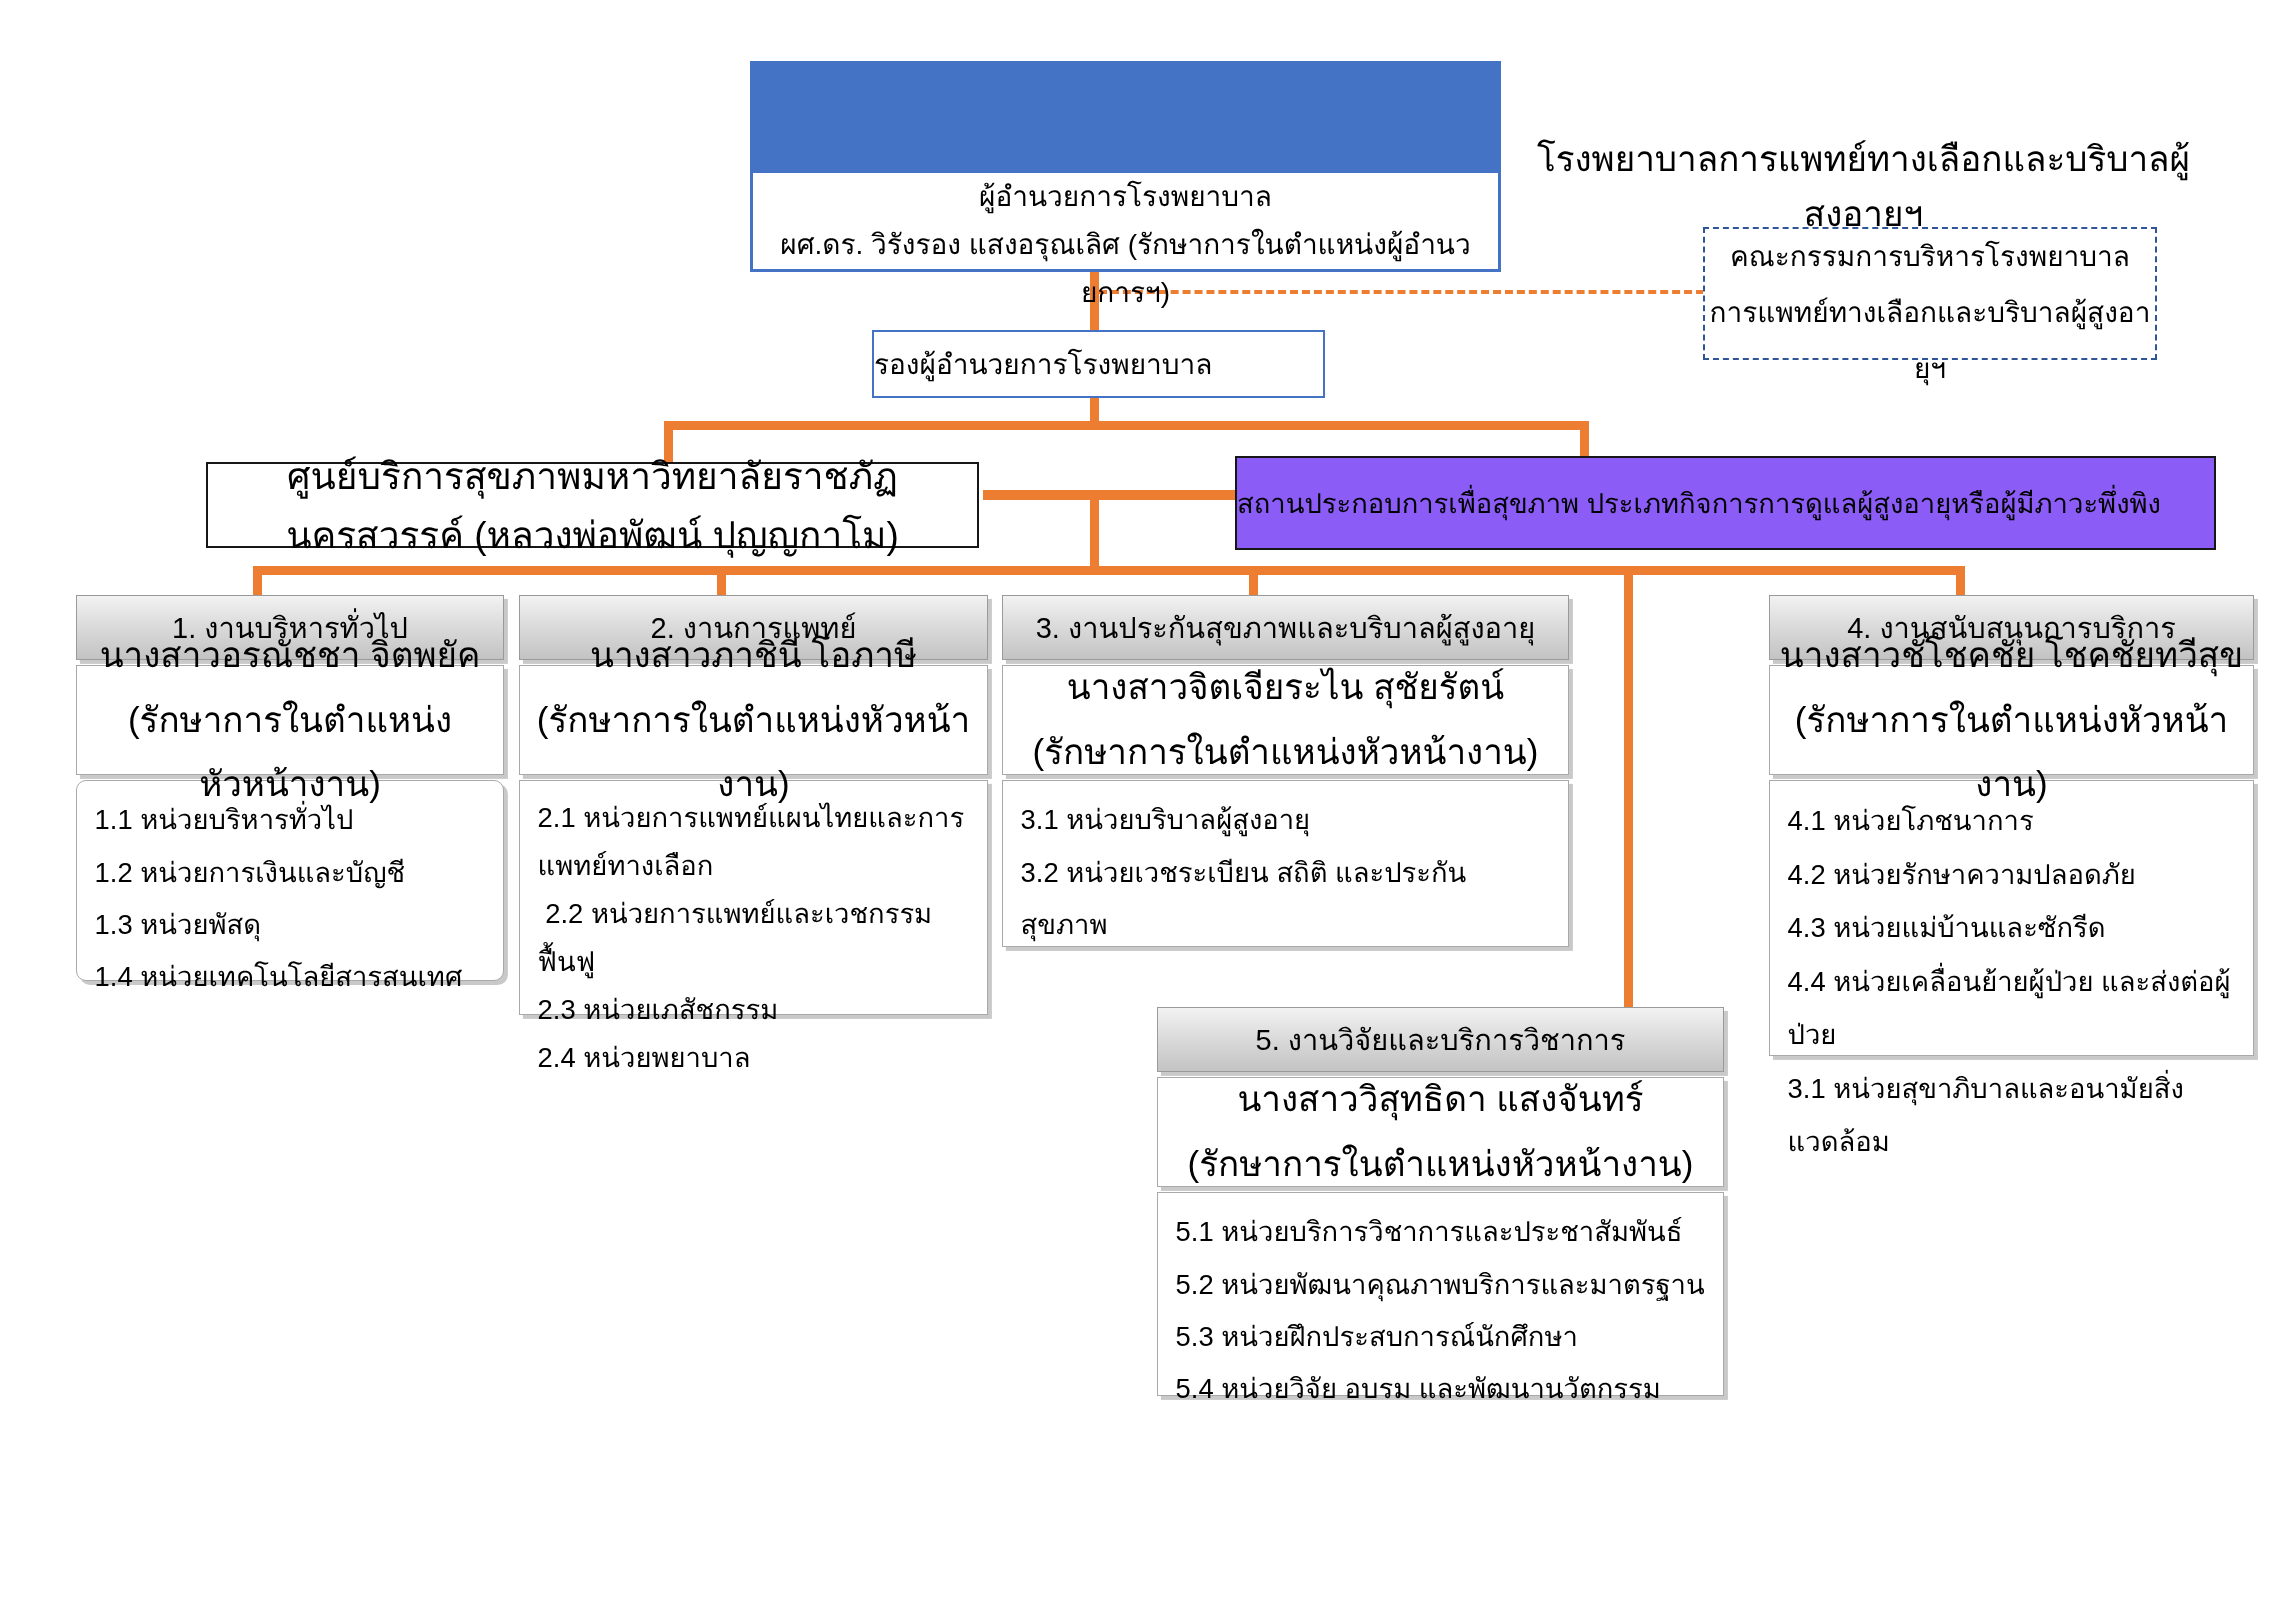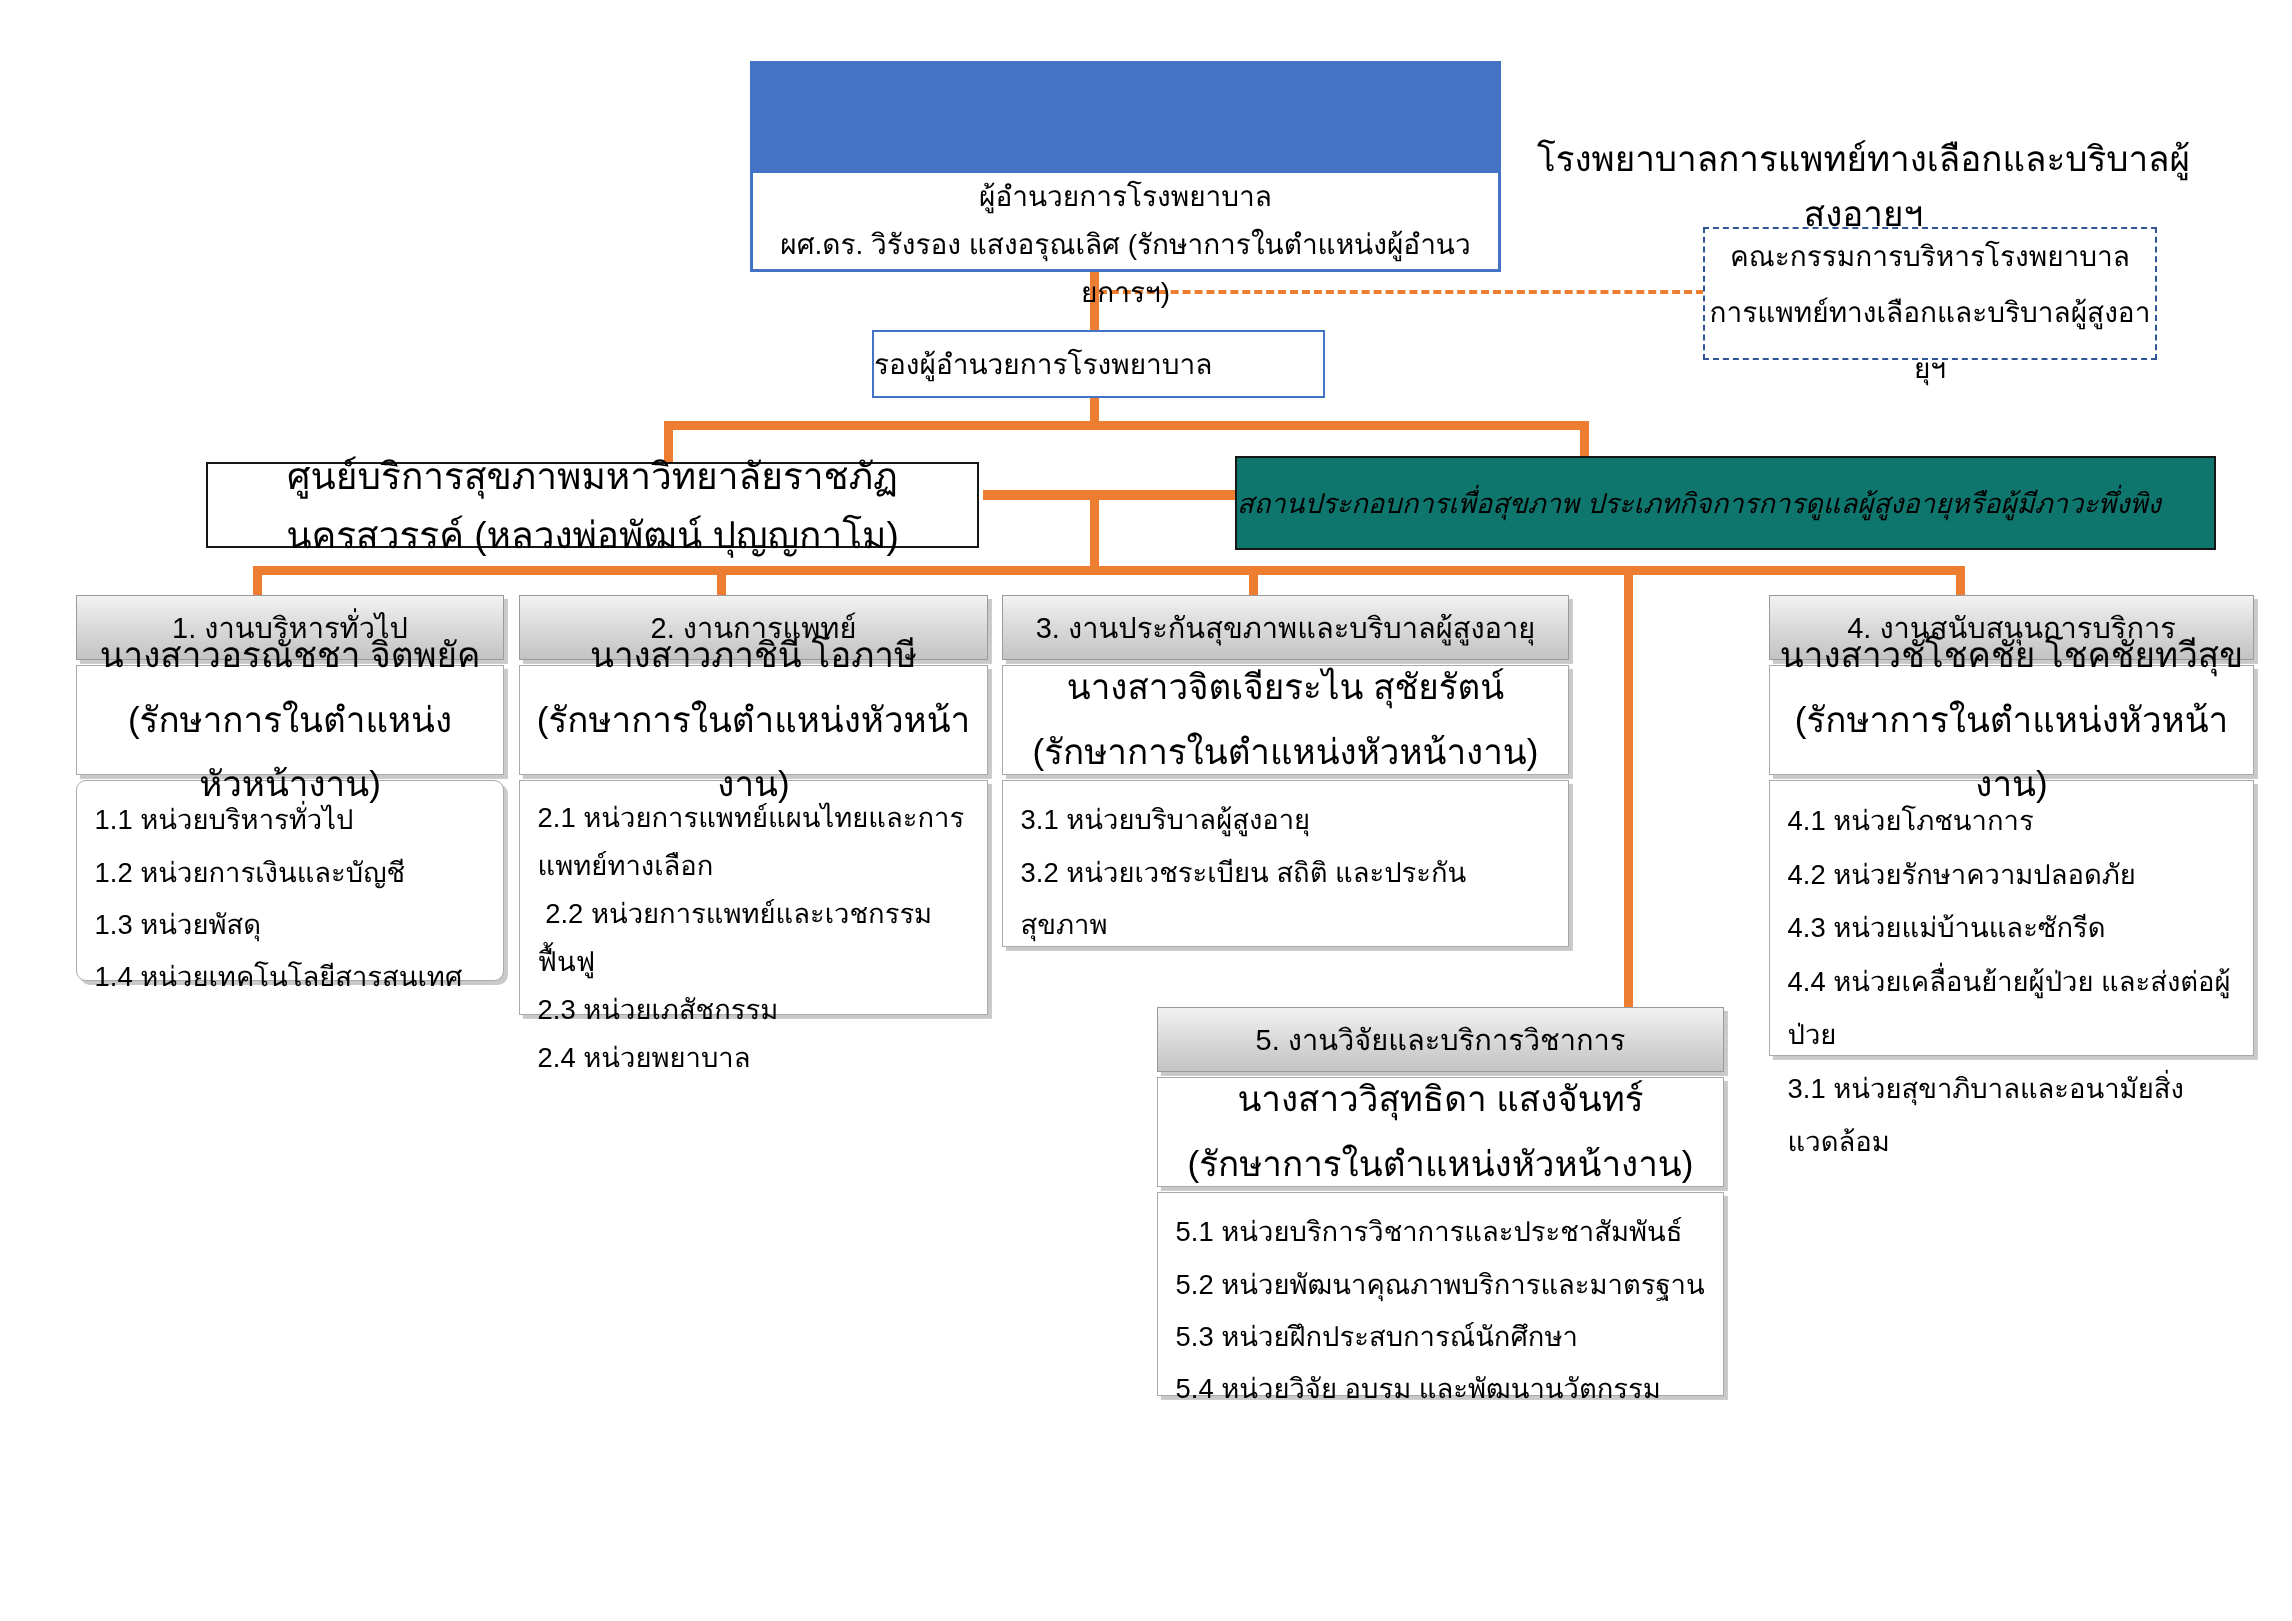--- a/index.html
+++ b/index.html
@@ -23,22 +23,22 @@
   #committee-box{left:1703px;top:227px;width:454px;height:133px;background:#fff;
     border:2.9px dashed #2F5597;font-size:28px;line-height:2.0;}
 
   
   #deputy-box{left:872px;top:330px;width:453px;height:68px;background:#fff;
     border:2.9px solid #4472C4;font-size:28px;}
 
   
   #affil-left{left:206px;top:462px;width:773px;height:86px;background:#fff;
     border:2px solid #161616;font-size:37px;}
-  #affil-right{left:1235px;top:456px;width:981px;height:94px;background:#0f766e;
-    border:2px solid #161616;font-size:27.4px;font-style:italic;}
+  #affil-right{left:1235px;top:456px;width:981px;height:94px;background:#8b5cf6;
+    border:2px solid #161616;font-size:27.4px;}
 
   
   .conn{position:absolute;background:#ED7D31;}
   #c-dir-v   {left:1090px;top:272px;width:8.8px;height:60px;}
   #c-dash    {left:1099px;top:290px;width:605px;height:0;background:none;border-top:4.9px dashed #ED7D31;}
   #c-dep-v   {left:1090px;top:398px;width:8.8px;height:26.5px;}
   #c-h1      {left:664px;top:421px;width:925px;height:8.8px;}
   #c-h1-l    {left:664px;top:421px;width:8.8px;height:43px;}
   #c-h1-r    {left:1580px;top:421px;width:8.8px;height:37px;}
   #c-h2      {left:983px;top:490px;width:255px;height:9.8px;}

